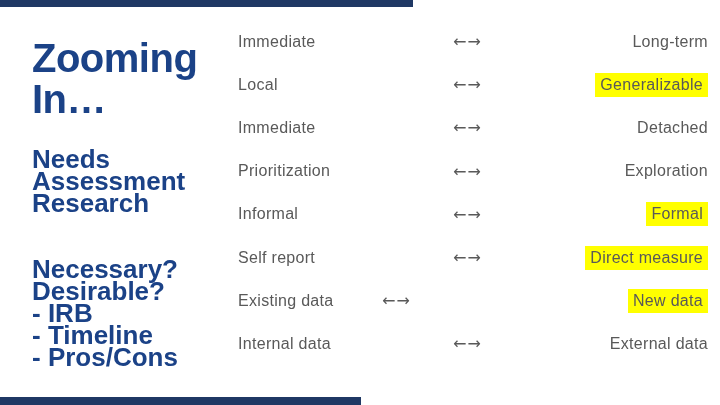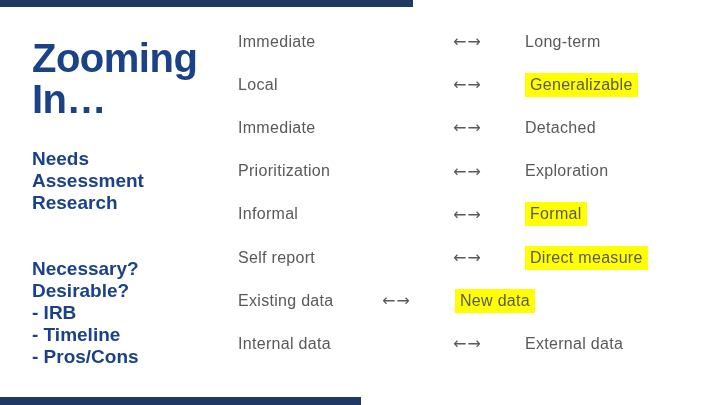--- a/index.html
+++ b/index.html
@@ -38,21 +38,21 @@
     font-size: 40px;
     line-height: 41px;
     font-weight: bold;
     color: #1b4287;
     letter-spacing: -0.5px;
   }
   .subhead {
     position: absolute;
     left: 32px;
     width: 160px;
-    font-size: 19px;
+    font-size: 26px;
     line-height: 22px;
     font-weight: bold;
     color: #1b4287;
   }
   .subhead-1 { top: 148px; }
   .subhead-2 { top: 258px; }
 
   
   .rows {
     position: absolute;
@@ -64,21 +64,21 @@
     align-items: center;
     height: 43.2px;
     font-size: 16px;
     color: #595959;
     letter-spacing: 0.3px;
   }
   .cell-left  { width: 215px; flex: 0 0 auto; }
   .cell-arrow { width: 72px;  flex: 0 0 auto; }
   .row.compact .cell-left  { width: 144px; }
   .row.compact .cell-arrow { width: 73px; }
-  .cell-right { flex: 1 1 auto; }
+  .cell-right { flex: 1 1 auto; text-align: right; }
   .arrow-glyph {
     font-family: "DejaVu Sans", sans-serif;
     font-size: 16px;
     color: #595959;
     letter-spacing: 1px;
     white-space: nowrap;
   }
   .hl {
     background: #ffff00;
     padding: 3px 5px 4px 5px;

